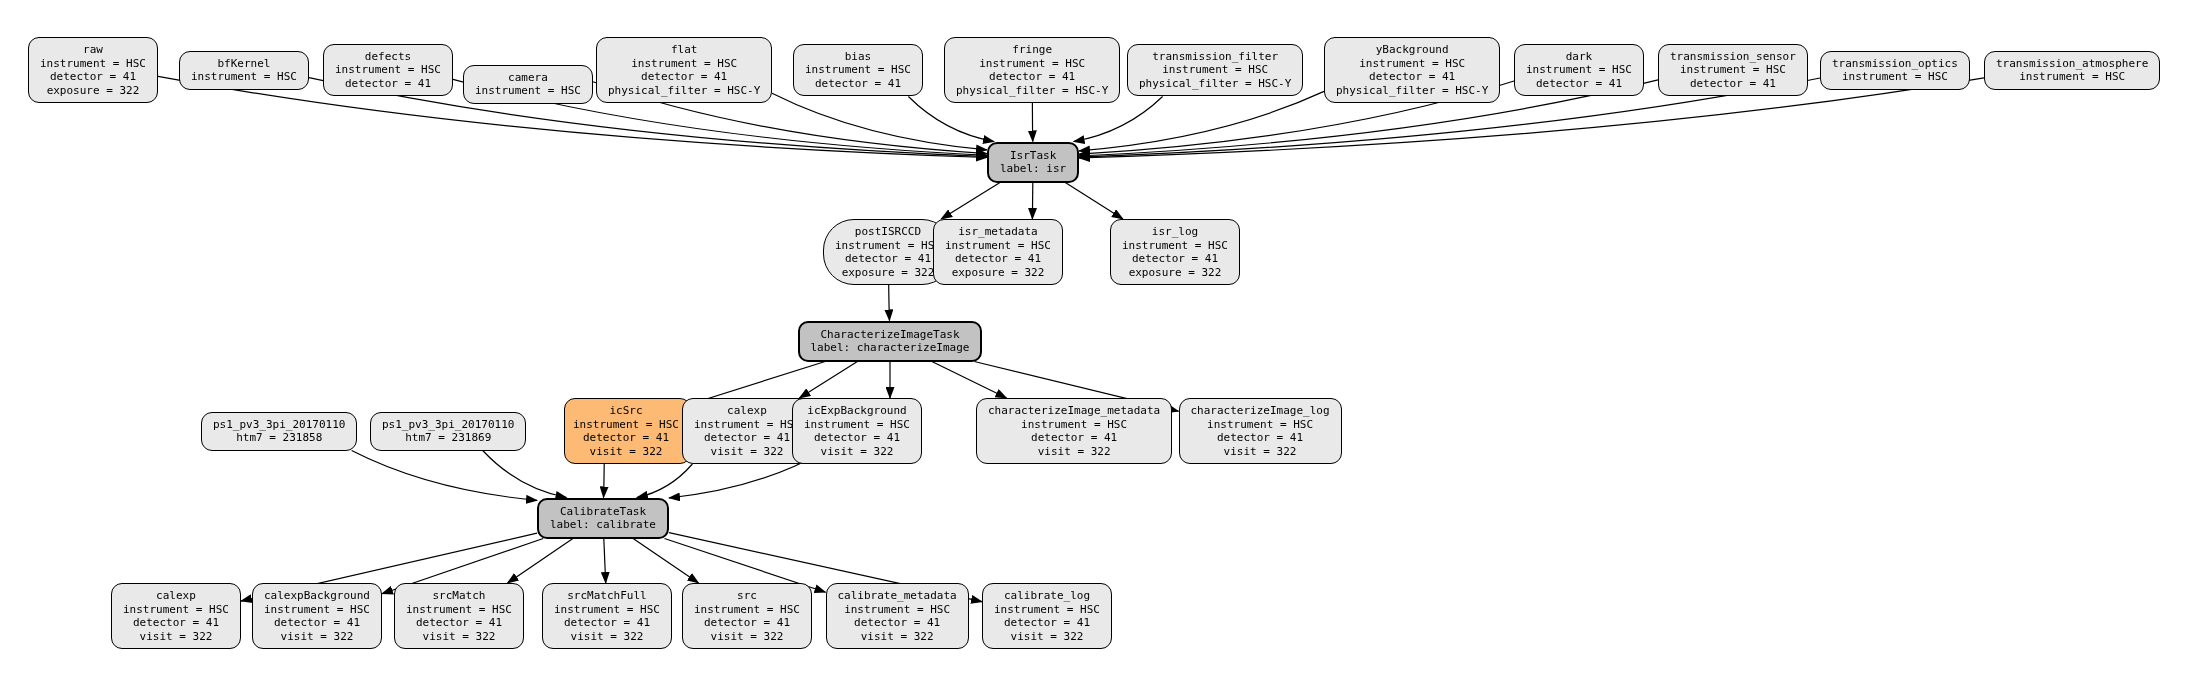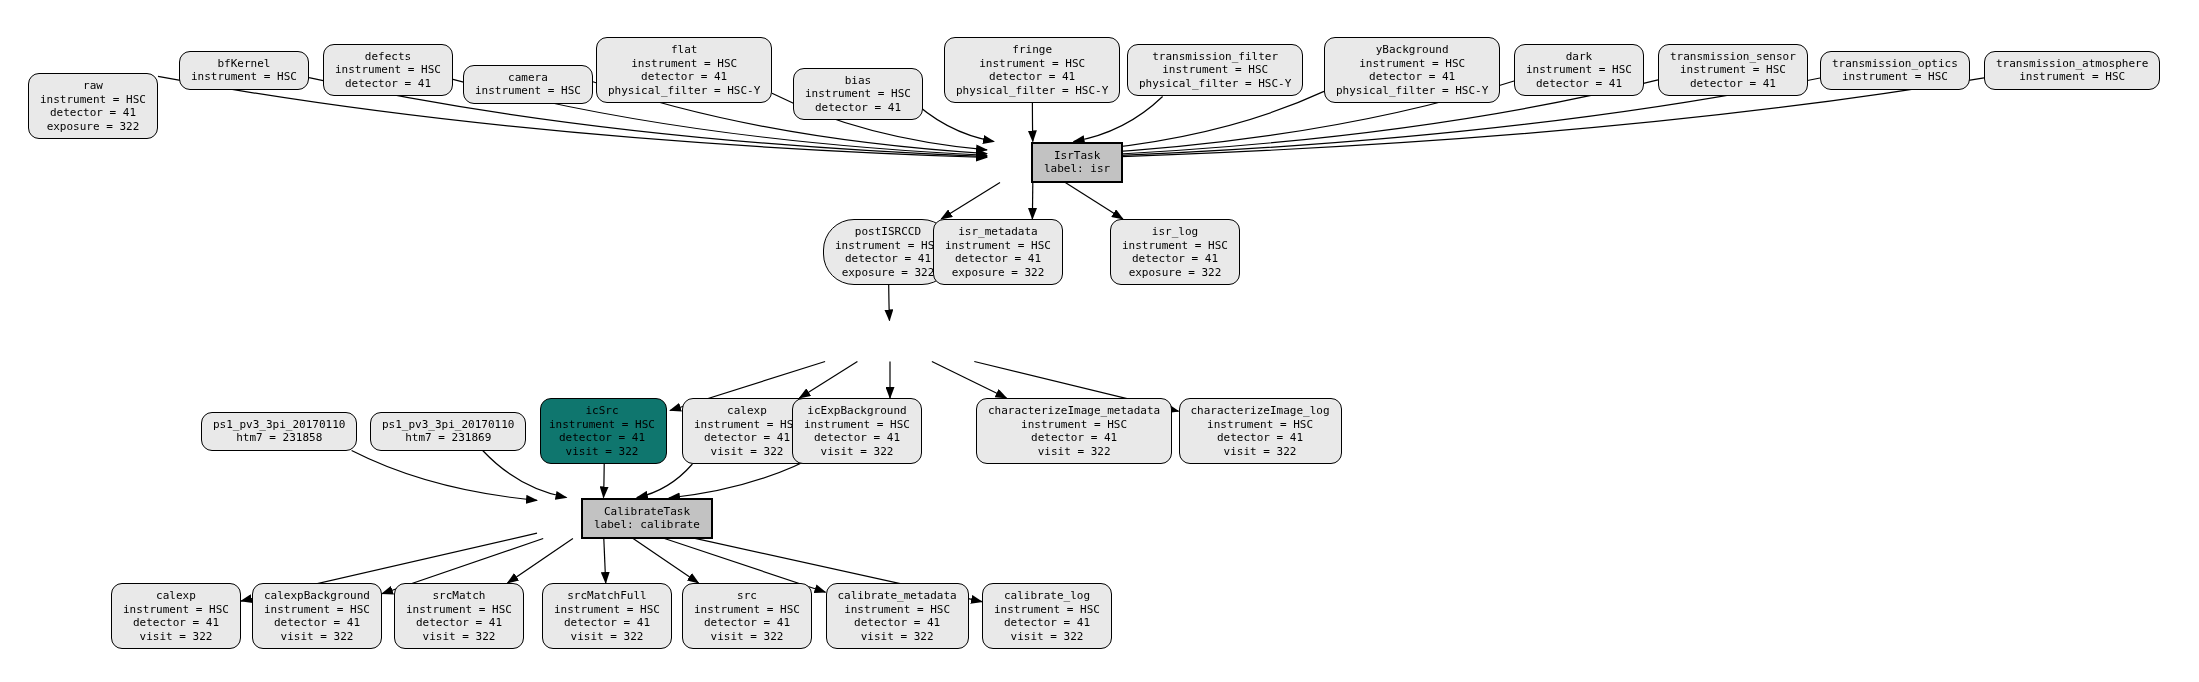--- a/index.html
+++ b/index.html
@@ -21,23 +21,22 @@
     text-align: center;
     white-space: nowrap;
     padding: 5px 11px;
     border: 1.4px solid #000000;
     background: #e9e9e9;
     border-radius: 11px;
     z-index: 2;
   }
   .node.task {
     background: #c2c2c2;
-    border-radius: 0;
+    border-radius: 10px;
     border-width: 2px;
-    margin-left: 44px;
   }
   .node .line { pointer-events: none; }
   path.edge { fill: none; stroke: #000000; stroke-width: 1.2px; }
 </style>
 </head>
 <body>
 
 <div id="canvas" style="width: 2199px; height: 682px; background: rgb(255, 255, 255);">
   <svg id="edges" width="2199" height="682">
     <defs>
@@ -73,21 +72,21 @@
       <path d="M692.4,464.0 Q669.1,490.8 636.9,497.5" class="edge" stroke="#000000" marker-end="url(#arrow)"></path>
       <path d="M825.0,450.7 Q759.5,488.5 669.0,498.0" class="edge" stroke="#000000" marker-end="url(#arrow)"></path>
       <path d="M537.0,533.1 L241.0,601.1" class="edge" stroke="#000000" marker-end="url(#arrow)"></path>
       <path d="M543.2,538.5 L382.0,593.7" class="edge" stroke="#000000" marker-end="url(#arrow)"></path>
       <path d="M572.9,538.5 L507.5,583.0" class="edge" stroke="#000000" marker-end="url(#arrow)"></path>
       <path d="M603.8,538.5 L605.7,583.0" class="edge" stroke="#000000" marker-end="url(#arrow)"></path>
       <path d="M633.1,538.5 L698.5,583.0" class="edge" stroke="#000000" marker-end="url(#arrow)"></path>
       <path d="M664.5,538.5 L825.5,592.2" class="edge" stroke="#000000" marker-end="url(#arrow)"></path>
       <path d="M669.0,532.6 L982.0,601.7" class="edge" stroke="#000000" marker-end="url(#arrow)"></path>
     </svg>
-<div class="node dataset" style="background: rgb(233, 233, 233); border-color: rgb(0, 0, 0); color: rgb(0, 0, 0); left: 28px; top: 37px; margin-top: 36px;">
+<div class="node dataset" style="background: rgb(233, 233, 233); border-color: rgb(0, 0, 0); color: rgb(0, 0, 0); left: 28px; top: 37px;">
       <div class="line">raw</div>
       <div class="line">instrument = HSC</div>
       <div class="line">detector = 41</div>
       <div class="line">exposure = 322</div>
     </div>
     <div class="node dataset" style="background: rgb(233, 233, 233); border-color: rgb(0, 0, 0); color: rgb(0, 0, 0); left: 179px; top: 50.5px;">
       <div class="line">bfKernel</div>
       <div class="line">instrument = HSC</div>
     </div>
     <div class="node dataset" style="background: rgb(233, 233, 233); border-color: rgb(0, 0, 0); color: rgb(0, 0, 0); left: 323px; top: 43.5px;">
@@ -98,21 +97,21 @@
     <div class="node dataset" style="background: rgb(233, 233, 233); border-color: rgb(0, 0, 0); color: rgb(0, 0, 0); left: 463px; top: 50.5px; margin-top: 14px;">
       <div class="line">camera</div>
       <div class="line">instrument = HSC</div>
     </div>
     <div class="node dataset" style="background: rgb(233, 233, 233); border-color: rgb(0, 0, 0); color: rgb(0, 0, 0); left: 596px; top: 37px;">
       <div class="line">flat</div>
       <div class="line">instrument = HSC</div>
       <div class="line">detector = 41</div>
       <div class="line">physical_filter = HSC-Y</div>
     </div>
-    <div class="node dataset" style="background: rgb(233, 233, 233); border-color: rgb(0, 0, 0); color: rgb(0, 0, 0); left: 793px; top: 43.5px; margin-top: 24px;">
+    <div class="node dataset" style="background: rgb(233, 233, 233); border-color: rgb(0, 0, 0); color: rgb(0, 0, 0); left: 793px; top: 43.5px;">
       <div class="line">bias</div>
       <div class="line">instrument = HSC</div>
       <div class="line">detector = 41</div>
     </div>
     <div class="node dataset" style="background: rgb(233, 233, 233); border-color: rgb(0, 0, 0); color: rgb(0, 0, 0); left: 944px; top: 37px;">
       <div class="line">fringe</div>
       <div class="line">instrument = HSC</div>
       <div class="line">detector = 41</div>
       <div class="line">physical_filter = HSC-Y</div>
     </div>
@@ -160,29 +159,33 @@
       <div class="line">instrument = HSC</div>
       <div class="line">detector = 41</div>
       <div class="line">exposure = 322</div>
     </div>
     <div class="node dataset" style="background: rgb(233, 233, 233); border-color: rgb(0, 0, 0); color: rgb(0, 0, 0); left: 1110px; top: 219px;">
       <div class="line">isr_log</div>
       <div class="line">instrument = HSC</div>
       <div class="line">detector = 41</div>
       <div class="line">exposure = 322</div>
     </div>
+    <div class="node task" style="background: rgb(194, 194, 194); border-color: rgb(0, 0, 0); color: rgb(0, 0, 0); left: 797.5px; top: 320.5px;">
+      <div class="line">CharacterizeImageTask</div>
+      <div class="line">label: characterizeImage</div>
+    </div>
     <div class="node dataset" style="background: rgb(233, 233, 233); border-color: rgb(0, 0, 0); color: rgb(0, 0, 0); left: 201px; top: 411.5px;">
       <div class="line">ps1_pv3_3pi_20170110</div>
       <div class="line">htm7 = 231858</div>
     </div>
     <div class="node dataset" style="background: rgb(233, 233, 233); border-color: rgb(0, 0, 0); color: rgb(0, 0, 0); left: 370px; top: 411.5px;">
       <div class="line">ps1_pv3_3pi_20170110</div>
       <div class="line">htm7 = 231869</div>
     </div>
-    <div class="node dataset" style="background: #0f766e; border-color: rgb(0, 0, 0); color: rgb(0, 0, 0); left: 540px; top: 398px; padding-left: 8px;">
+    <div class="node dataset" style="background: #fdba74; border-color: rgb(0, 0, 0); color: rgb(0, 0, 0); left: 564px; top: 398px; padding-left: 8px;">
       <div class="line">icSrc</div>
       <div class="line">instrument = HSC</div>
       <div class="line">detector = 41</div>
       <div class="line">visit = 322</div>
     </div>
     <div class="node dataset" style="background: rgb(233, 233, 233); border-color: rgb(0, 0, 0); color: rgb(0, 0, 0); left: 682px; top: 398px;">
       <div class="line">calexp</div>
       <div class="line">instrument = HSC</div>
       <div class="line">detector = 41</div>
       <div class="line">visit = 322</div>

